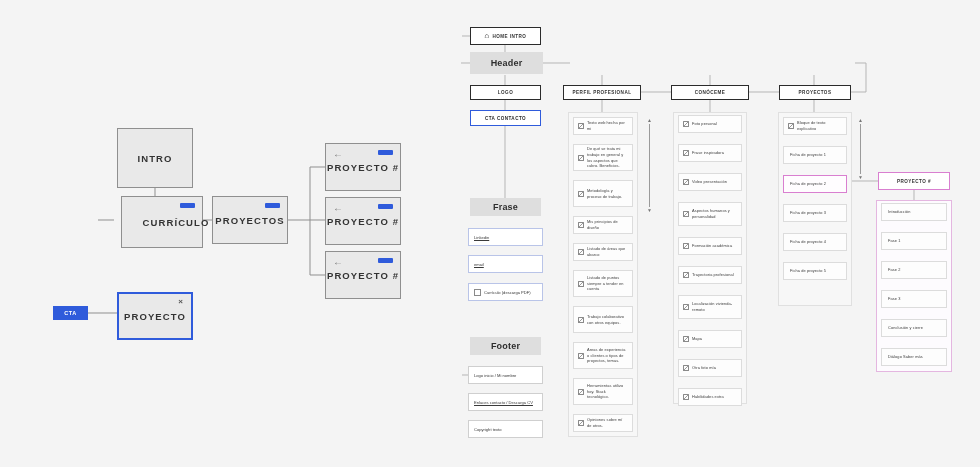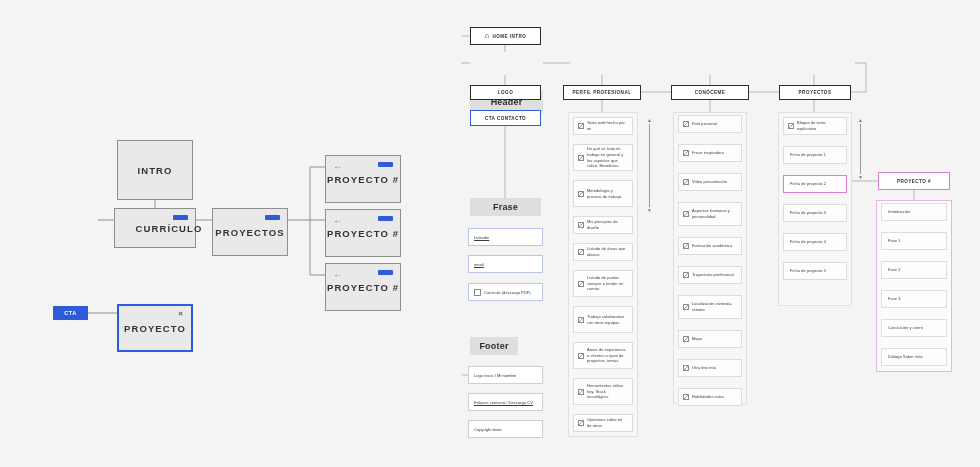--- a/index.html
+++ b/index.html
@@ -37,21 +37,20 @@
   }
 
   
   .flowbox {
     background: #e9e9e9;
     border: 1px solid #8f8f8f;
     font-size: 9.5px;
     letter-spacing: 1.1px;
     font-weight: 700;
     color: #333;
-    margin-top: 12px;
   }
   .flowbox.selected {
     border: 2px solid #2f5bdb;
     background: #e9e9e9;
   }
   .tabmark {
     position: absolute;
     top: 6px;
     right: 7px;
     width: 15px;
@@ -263,21 +262,21 @@
 
       <path d="M462,36 L470,36"></path>
     </g>
   </svg>
 
   <div class="node flowbox" style="left:117px; top:128px; width:76px; height:60px;">
     <span>INTRO</span>
   </div>
 
 
-  <div class="node flowbox" style="left:114px; top:196px; width:82px; height:40px;padding-left:28px;">
+  <div class="node flowbox" style="left:121px; top:196px; width:82px; height:52px;padding-left:28px;">
     <span class="tabmark"></span>
     <span>CURRÍCULO</span>
   </div>
 
   <div class="node flowbox" style="left:212px; top:196px; width:76px; height:48px;">
     <span class="tabmark"></span>
     <span>PROYECTOS</span>
   </div>
 
   <div class="node flowbox" style="left:325px; top:143px; width:76px; height:48px;">
@@ -305,21 +304,21 @@
 
   <div class="ctabtn" style="left:53px; top:306px; width:35px; height:14px;">
     <span>CTA</span>
   </div>
 
   <div class="pagebox" style="left:470px; top:27px; width:71px; height:18px;">
     <span class="home-ic">☖</span>
     <span>HOME INTRO</span>
   </div>
 
-  <div class="bandbox" style="left:470px; top:52px; width:73px; height:22px;margin-top:39px;">
+  <div class="bandbox" style="left:470px; top:52px; width:73px; height:22px;">
     <span>Header</span>
   </div>
 
 
   <div class="pagebox" style="left:470px; top:85px; width:71px; height:15px;">
     <span>LOGO</span>
   </div>
 
   <div class="pagebox blue" style="left:470px; top:110px; width:71px; height:16px;">
     <span>CTA CONTACTO</span>
@@ -333,21 +332,21 @@
     <u>Linkedin</u>
   </div>
   <div class="rowbox" style="left:468px; top:255px; width:75px; height:18px;">
     <u>email</u>
   </div>
   <div class="rowbox" style="left:468px; top:283px; width:75px; height:18px;">
     <span class="ic" style="width:5px;height:5px;border:.7px solid #8a8a8a;margin-right:3px;"></span>
     <span>Currículo (descarga PDF)</span>
   </div>
 
-  <div class="bandbox" style="left:470px; top:337px; width:48px; height:18px;">
+  <div class="bandbox" style="left:470px; top:337px; width:71px; height:18px;">
     <span>Footer</span>
   </div>
 
   <div class="rowbox grey" style="left:468px; top:366px; width:75px; height:18px;">
     <span>Logo inicio / Mi nombre</span>
   </div>
   <div class="rowbox grey" style="left:468px; top:393px; width:75px; height:18px;">
     <u>Enlaces contacto / Descarga CV</u>
   </div>
   <div class="rowbox grey" style="left:468px; top:420px; width:75px; height:18px;">

